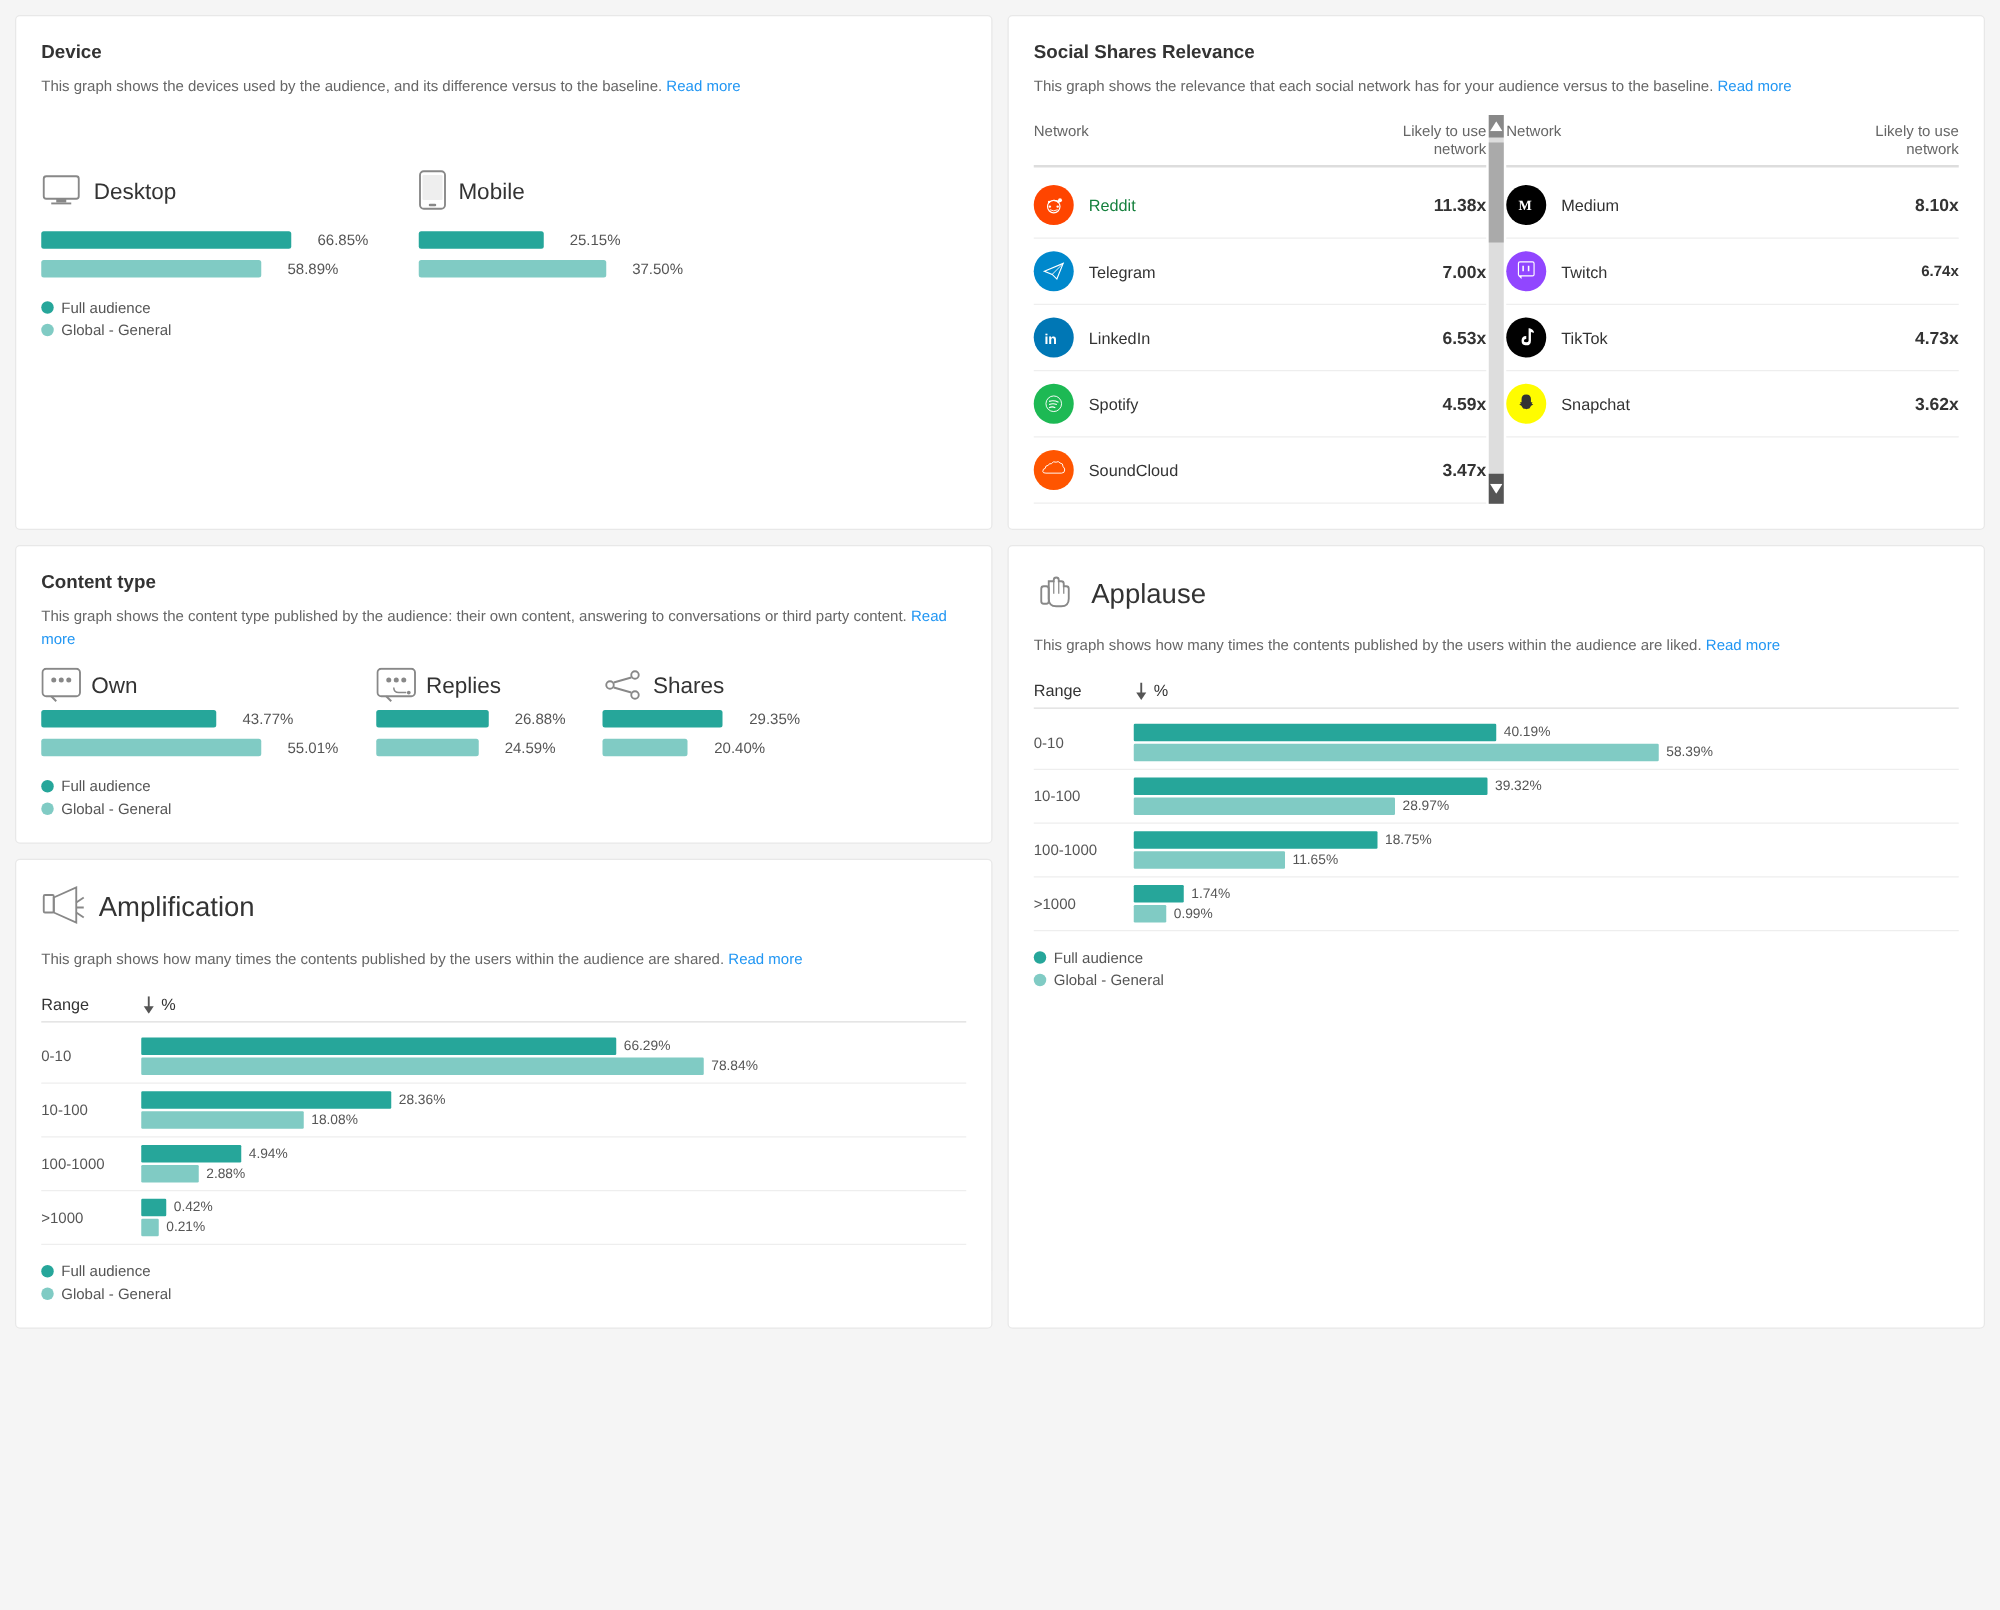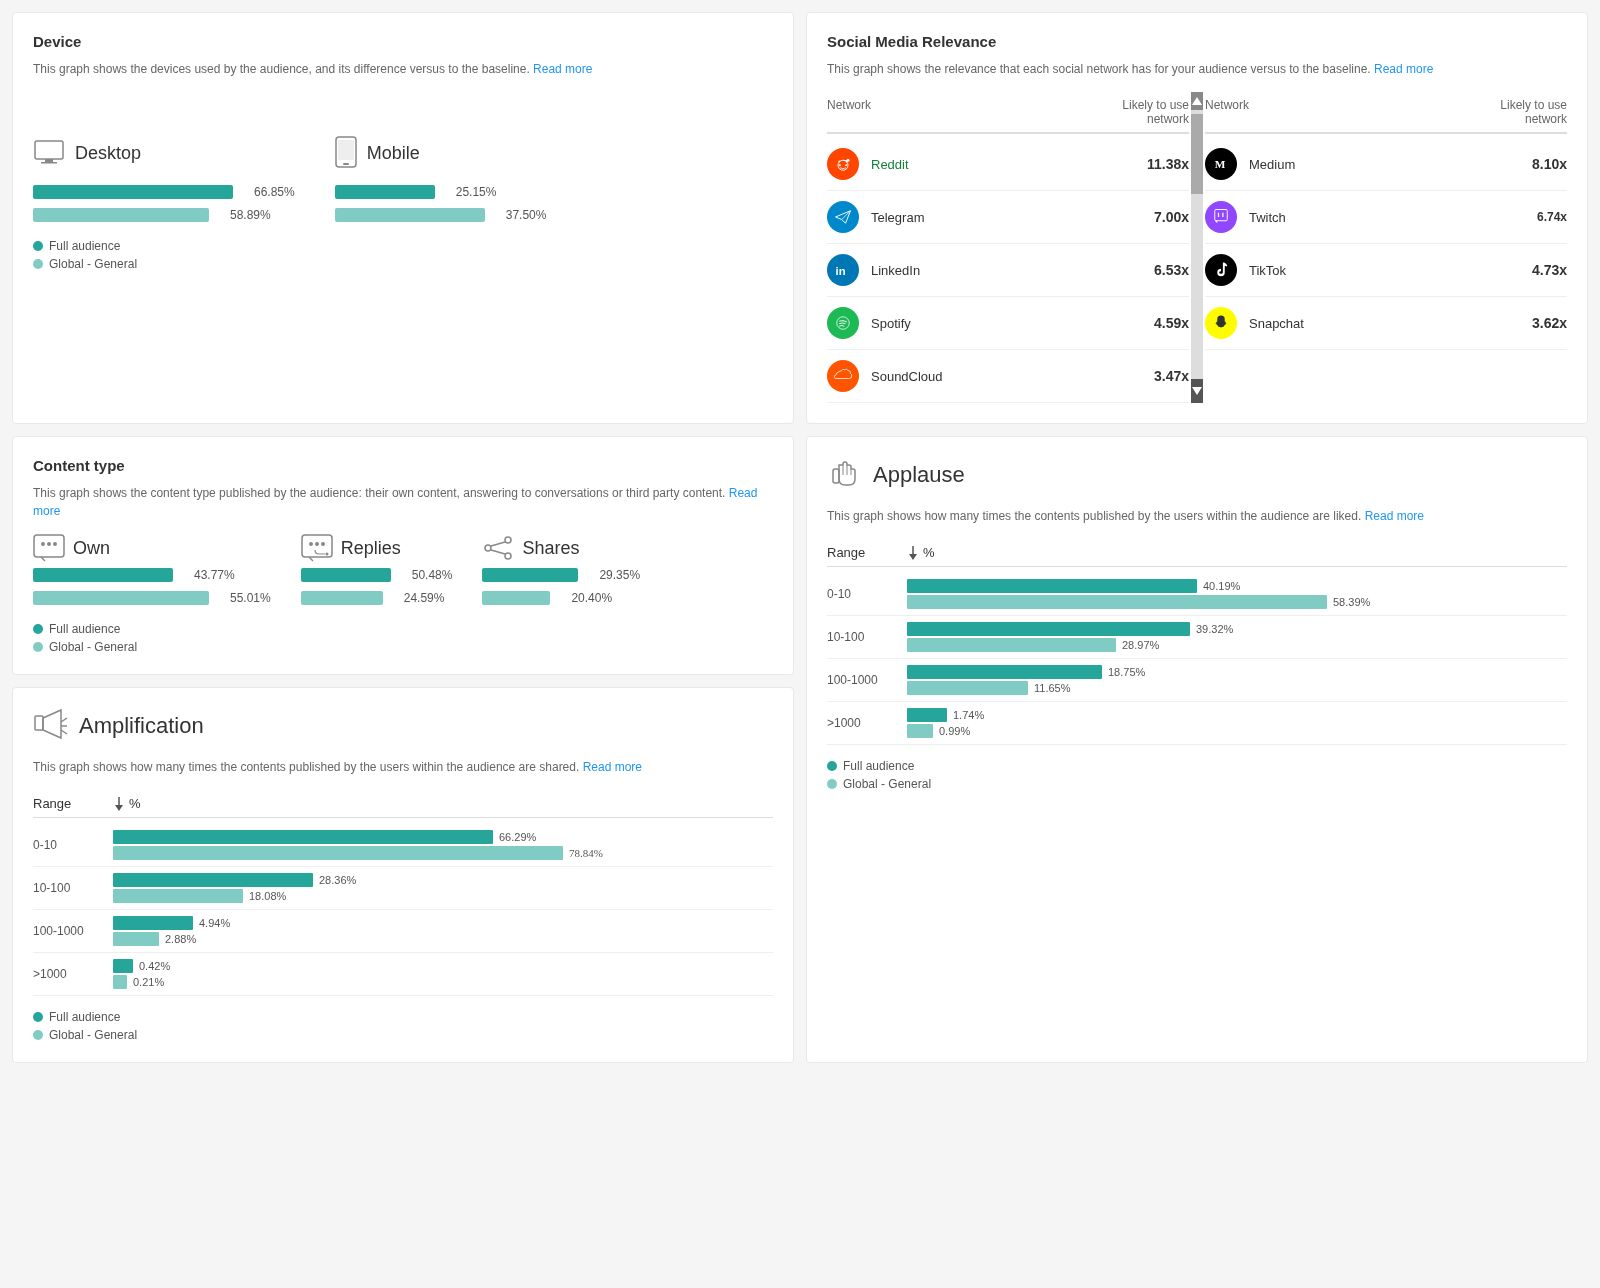--- a/index.html
+++ b/index.html
@@ -92,21 +92,21 @@
         <span>Full audience</span>
       </div>
       <div class="legend-item">
         <div class="legend-dot" style="background:#80cbc4"></div>
         <span>Global - General</span>
       </div>
     </div>
   </div>
 
   <div class="card" style="padding:20px; overflow:hidden;">
-    <div class="card-title">Social Media Relevance</div>
+    <div class="card-title">Social Shares Relevance</div>
     <p class="card-desc">
       <span>This graph shows the relevance that each social network has for your audience versus to the baseline.</span>
       <a href="#">Read more</a>
     </p>
 
     <div style="display:grid; grid-template-columns:1fr 16px 1fr; gap:0;">
 
       <div>
         <div style="display:grid; grid-template-columns:1fr auto; padding:6px 0; border-bottom:2px solid #ddd; margin-bottom:4px;">
           <span style="font-size:12px;color:#666;font-weight:500;">Network</span>
@@ -276,21 +276,21 @@
               <circle cx="16" cy="10" r="2" fill="#888"></circle>
               <circle cx="22" cy="10" r="2" fill="#888"></circle>
               <path d="M8 23 L12 27" stroke="#888" stroke-width="1.5"></path>
               <path d="M14 16 Q14 20 18 20 L24 20" stroke="#888" stroke-width="1.2" fill="none"></path>
               <circle cx="26" cy="20" r="1.5" fill="#888"></circle>
             </svg>
             <span>Replies</span>
           </div>
           <div class="bar-row">
             <div class="bar bar-teal" style="width:90px"></div>
-            <span class="bar-value">50.48%</span>
+            <span class="bar-value">26.88%</span>
           </div>
           <div class="bar-row">
             <div class="bar bar-teal-light" style="width:82px"></div>
             <span class="bar-value">24.59%</span>
           </div>
         </div>
 
         <div class="content-type-item">
           <div class="content-type-label">
             <svg width="32" height="28" viewBox="0 0 32 28" fill="none">
@@ -354,21 +354,21 @@
         </span>
       </div>
       <div id="amplification-rows">
           <div style="display: grid; grid-template-columns: 80px 1fr; align-items: center; padding: 6px 0px; border-bottom: 1px solid rgb(238, 238, 238);">
     <span style="font-size:12px;color:#555;">0-10</span>
     <div>
       <div style="display:flex;align-items:center;gap:6px;margin-bottom:2px;">
         <div style="height:14px;border-radius:1px;background:#26a69a;width:380px;"></div>
         <span style="font-size:11px;color:#555;">66.29%</span>
       </div>
-      <div style="display:flex;align-items:center;gap:6px;font-family:Liberation Serif, serif;">
+      <div style="display:flex;align-items:center;gap:6px;">
         <div style="height:14px;border-radius:1px;background:#80cbc4;width:450px;"></div>
         <span style="font-size:11px;color:#555;">78.84%</span>
       </div>
     </div>
   </div>
           <div style="display: grid; grid-template-columns: 80px 1fr; align-items: center; padding: 6px 0px; border-bottom: 1px solid rgb(238, 238, 238);">
     <span style="font-size:12px;color:#555;">10-100</span>
     <div>
       <div style="display:flex;align-items:center;gap:6px;margin-bottom:2px;">
         <div style="height:14px;border-radius:1px;background:#26a69a;width:200px;"></div>

